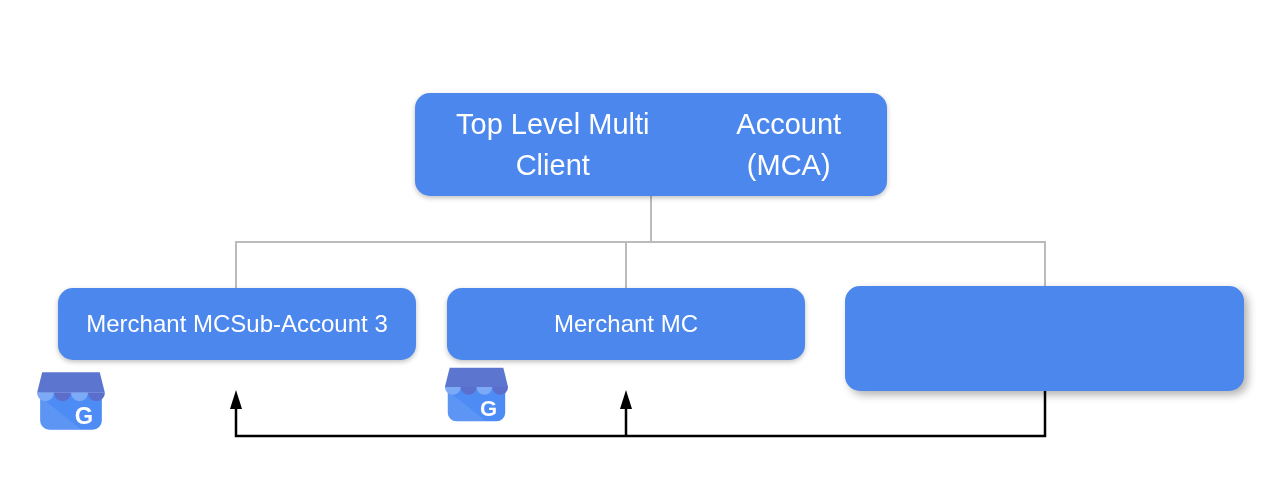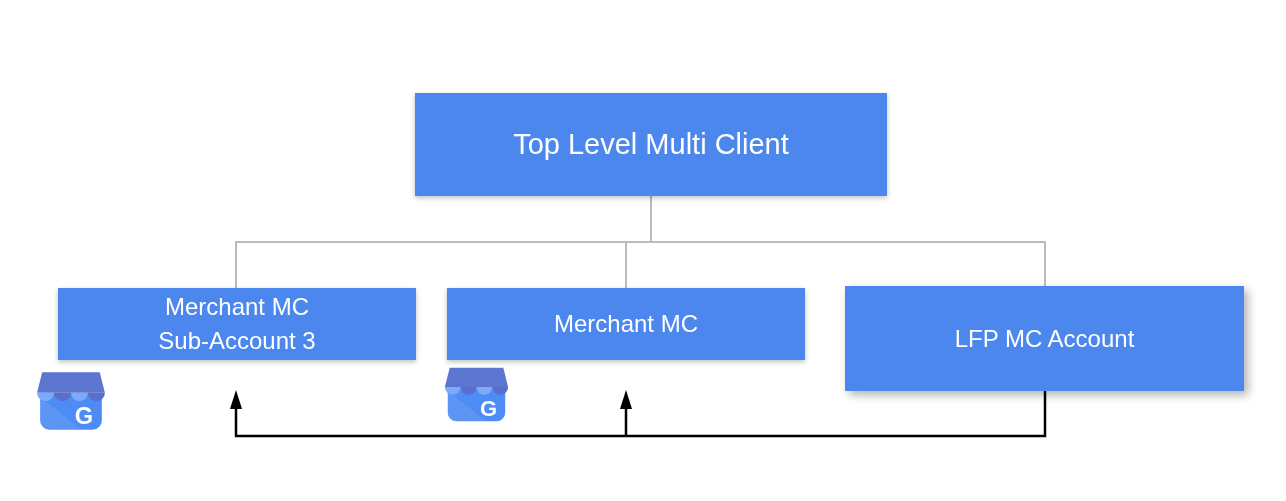--- a/index.html
+++ b/index.html
@@ -20,26 +20,27 @@
     left: 0; top: 0;
     width: 1286px;
     height: 501px;
     z-index: 1;
   }
   .node-box {
     position: absolute;
     background: var(--box-fill, #4b87ed);
     color: var(--box-text, #ffffff);
     display: flex;
-    flex-direction: column;
+    flex-direction: row;
     align-items: center;
     justify-content: center;
     text-align: center;
     z-index: 2;
     box-shadow: 0 2px 5px rgba(0,0,0,0.25);
+    border-radius: 15px;
   }
   .node-box .l1, .node-box .l2 {
     display: block;
   }
   .root-box {
     left: 415px; top: 93px;
     width: 472px; height: 103px;
     font-size: 29px;
     line-height: 41px;
   }
@@ -73,33 +74,33 @@
 
     <path d="M651,196 V242 M236,242 H1045 M236,241 V289 M626,241 V289 M1045,241 V288" fill="none" stroke="var(--tree-line, #bbbbbb)" stroke-width="2"></path>
 
     <path d="M1045,391 V436 H236 V407 M626,436 V407" fill="none" stroke="var(--arrow-line, #000000)" stroke-width="2.5"></path>
     <polygon points="236,390 230,409 242,409" fill="var(--arrow-line, #000000)"></polygon>
     <polygon points="626,390 620,409 632,409" fill="var(--arrow-line, #000000)"></polygon>
   </svg>
 
   <div class="node-box root-box">
     <span class="l1">Top Level Multi Client</span>
+    <span class="l2">Account (MCA)</span>
   </div>
 
   <div class="node-box child-box child-box-1">
     <span class="l1">Merchant MC</span>
     <span class="l2">Sub-Account 3</span>
   </div>
 
   <div class="node-box child-box child-box-2">
     <span class="l1">Merchant MC</span>
   </div>
 
   <div class="node-box child-box child-box-3">
-    <span class="l1">LFP MC Account</span>
   </div>
 
   <svg class="gmb-icon gmb-icon-1" viewBox="0 0 72 70" xmlns="http://www.w3.org/2000/svg">
     <defs>
       <clipPath id="gmb-body-clip-1">
         <path d="M6,26 h60 v27 a9,9 0 0 1 -9,9 H15 a9,9 0 0 1 -9,-9 Z"></path>
       </clipPath>
     </defs>
     <path d="M6,26 h60 v27 a9,9 0 0 1 -9,9 H15 a9,9 0 0 1 -9,-9 Z" fill="var(--gmb-body, #4d8bf5)"></path>
     <polygon clip-path="url(#gmb-body-clip-1)" points="6,30 46,62 6,62" fill="rgba(255,255,255,0.09)"></polygon>

